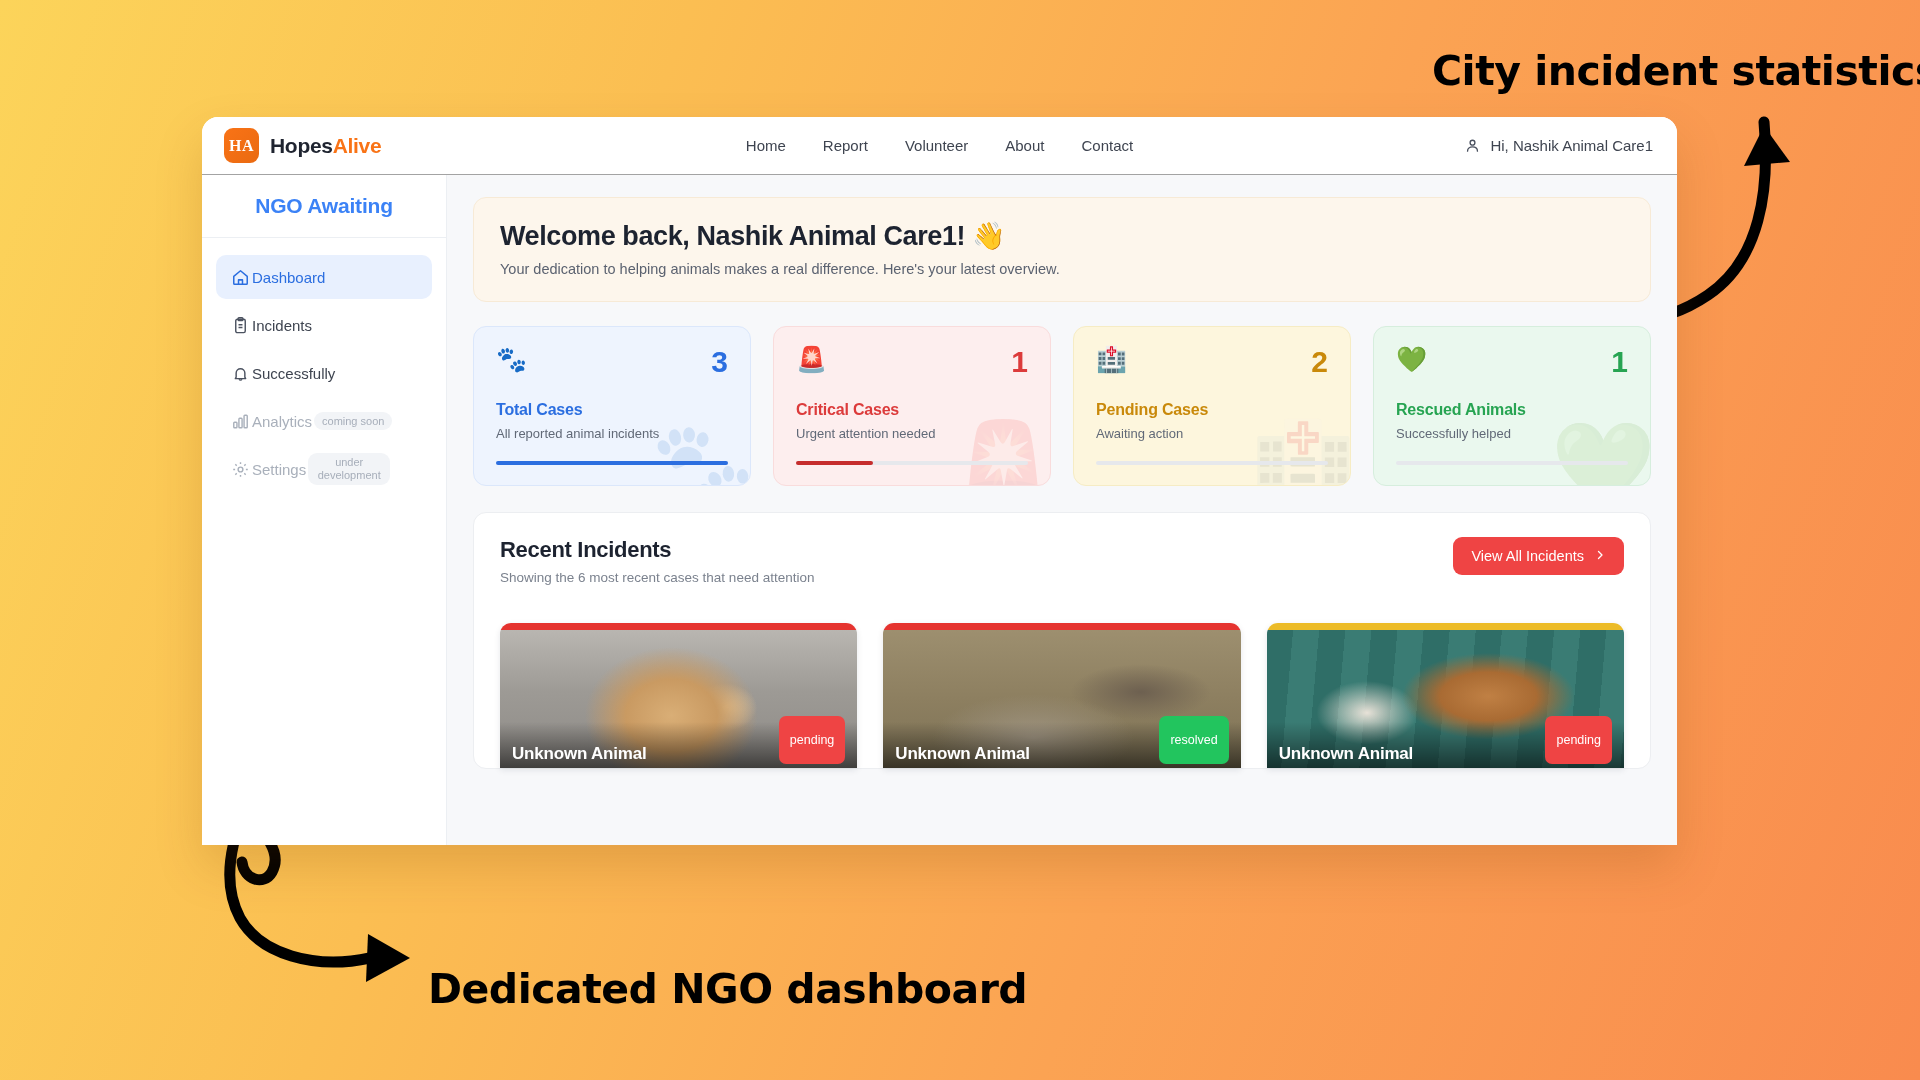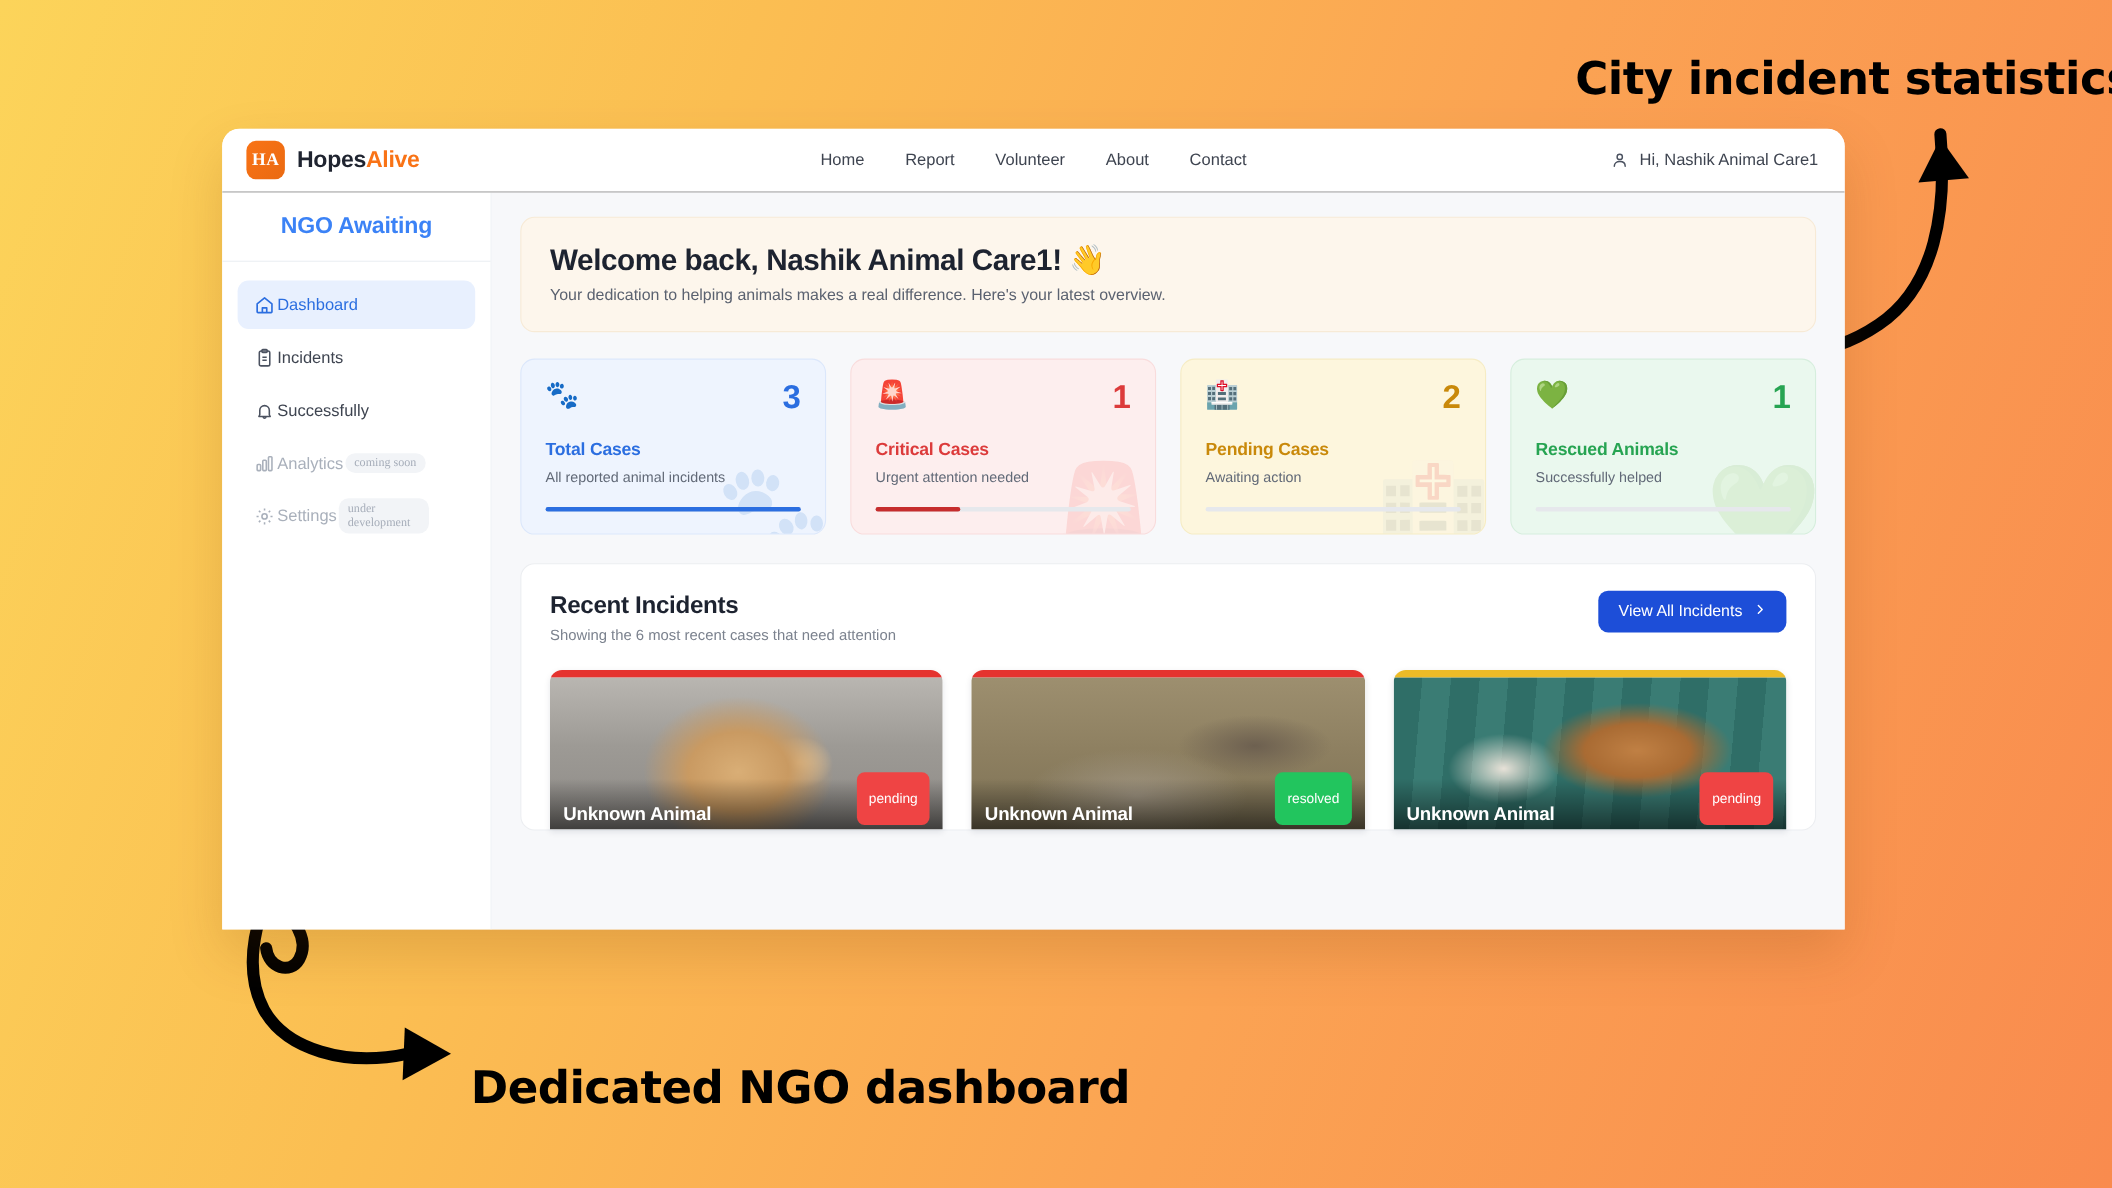--- a/index.html
+++ b/index.html
@@ -88,23 +88,22 @@
   .snav {
     display:flex; align-items:center; gap:2px;
     height:44px; padding:0 14px; border-radius:10px;
     font-size:15px; color:#3e4450; cursor:pointer;
   }
   .snav.active { background:#e8f0fe; color:#2b6ee0; font-weight:500; }
   .snav.muted { color:#a9b0bb; cursor:default; }
   .snav .ic { width:20px; height:20px; display:flex; align-items:center; justify-content:center; flex:0 0 20px; }
   .badge-soft {
     background:#f2f4f7; color:#a7aeba; border-radius:9px;
-    font-size:11px; padding:3px 8px; line-height:1.15; text-align:left;
+    font-size:11px; padding:3px 8px; line-height:1.15; text-align:center;
     max-width:82px;
-    font-family:Liberation Serif, serif;
   }
 
   
   .main {
     flex:1; background:#f7f8fa; padding:22px 26px 0 26px; min-width:0;
     overflow:hidden;
   }
 
   .welcome {
     background:#fdf6ec; border:1px solid #f7ead6; border-radius:13px;
@@ -140,27 +139,27 @@
   .s-green .num, .s-green .lbl { color:#27a452; }
 
   .panel {
     margin-top:26px; background:#fff; border:1px solid #eceef1;
     border-radius:13px; padding:24px 26px 0 26px;
   }
   .panel-head { display:flex; align-items:flex-start; }
   .panel-head h2 { font-size:22px; color:#1d2330; font-weight:bold; letter-spacing:-.3px; }
   .panel-head p { margin-top:7px; font-size:13.5px; color:#7b828e; }
   .btn-primary {
-    margin-left:auto; background:#1d4ed8; color:#fff; border:none;
+    margin-left:auto; background:#ef4444; color:#fff; border:none;
     border-radius:9px; height:38px; padding:0 18px;
     font-size:14.5px; font-family:inherit; cursor:pointer;
     display:flex; align-items:center; gap:10px;
   }
 
-  .incidents { display:flex; gap:26px; margin-top:24px; }
+  .incidents { display:flex; gap:26px; margin-top:38px; }
   .inc {
     flex:1; min-width:0; border-radius:11px 11px 0 0; overflow:hidden;
     position:relative; height:145px;
     box-shadow:0 2px 6px rgba(20,30,50,.10);
   }
   .inc .topbar { height:7px; }
   .inc .photo { height:138px; position:relative; }
   .inc .cap {
     position:absolute; left:0; right:0; bottom:0; height:46px;
     display:flex; align-items:flex-end; gap:10px; padding:0 12px 4px 12px;

